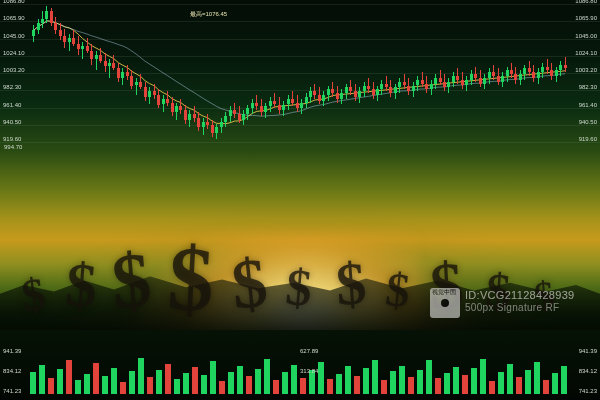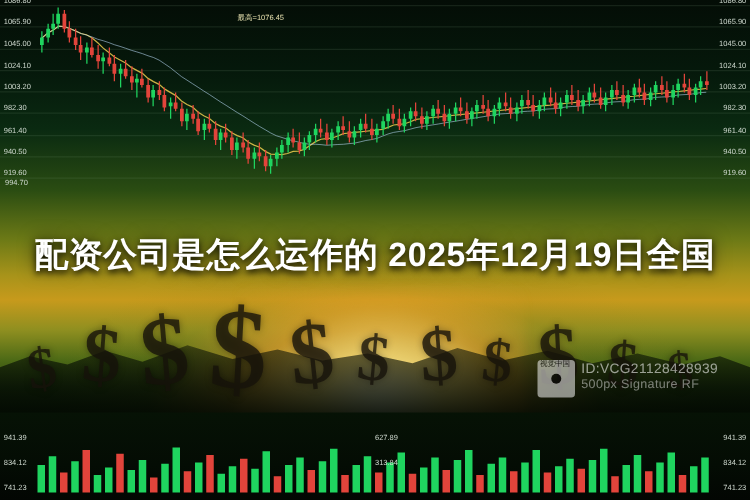--- a/index.html
+++ b/index.html
@@ -733,21 +733,20 @@
         <div class="axis-label right" style="right: 3px; left: auto; top: 84px;">982.30</div>
         <div class="axis-label right" style="right: 3px; left: auto; top: 102px;">961.40</div>
         <div class="axis-label right" style="right: 3px; left: auto; top: 119px;">940.50</div>
         <div class="axis-label right" style="right: 3px; left: auto; top: 136px;">919.60</div>
       </div>
     <div class="annot" id="top-annot" style="left:190px; top:10px;">最高=1076.45</div>
     <div class="axis-label" id="top-corner" style="left:4px; top:144px;">994.70</div>
   </div>
 
   <div class="title-band">
-    <div class="title-line">配资公司是怎么运作的 2025年12月19日全国</div>
   </div>
 
   <div class="watermark">
     <div class="wm-logo">
       <span class="cn">视觉中国</span>
       <span class="dot"></span>
     </div>
     <div class="wm-text">
       <div class="wm-id">ID:VCG21128428939</div>
       <div class="wm-sig">500px Signature RF</div>

